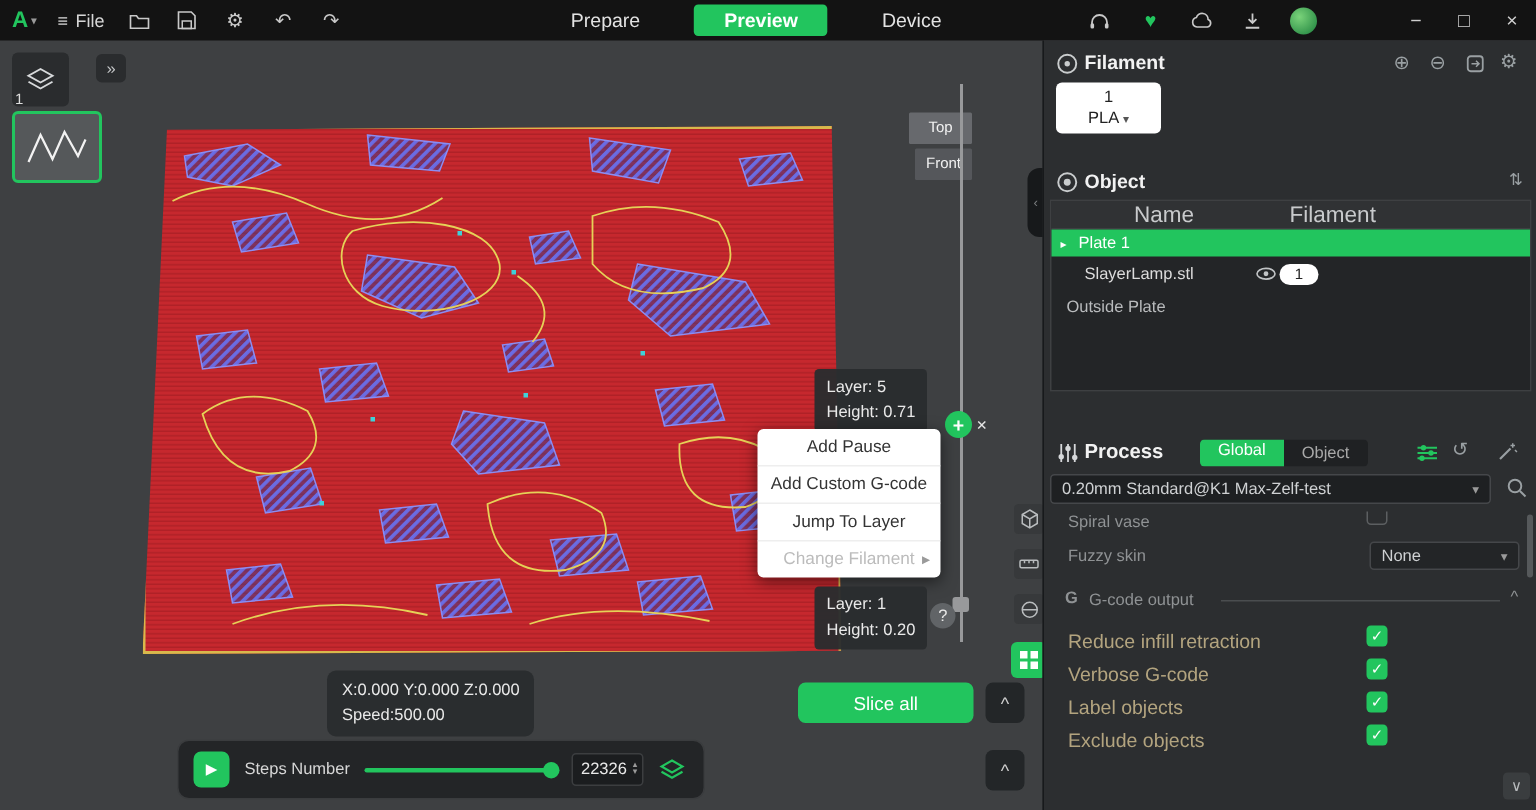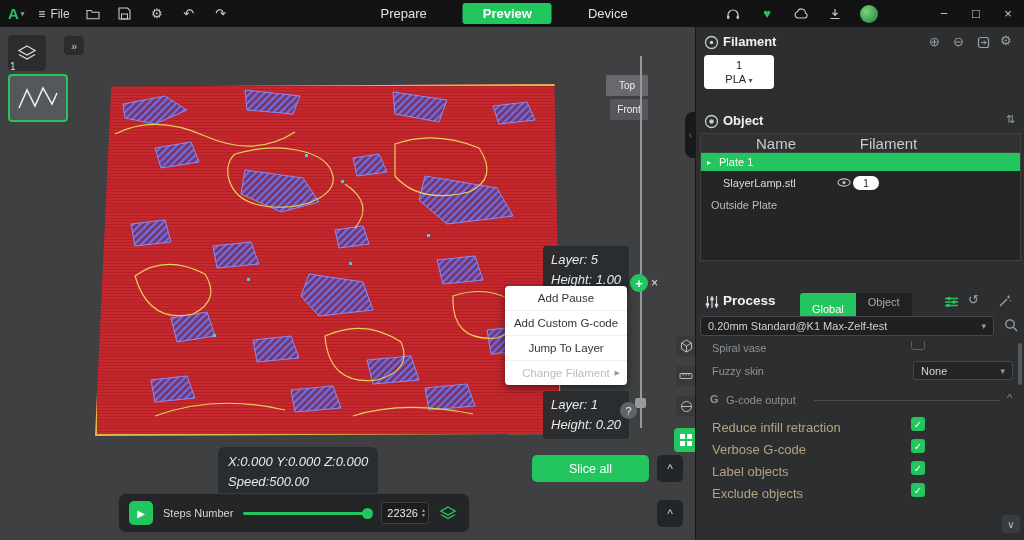--- a/index.html
+++ b/index.html
@@ -19,21 +19,21 @@
   .tb-right{position:absolute;right:8px;top:0;height:27px;display:flex;align-items:center;gap:16px;}
   .heart{color:#22c55e;font-size:13px;}
   .winbtn{color:#cfcfcf;font-size:13px;width:16px;text-align:center;}
   .avatar{width:18px;height:18px;border-radius:50%;background:radial-gradient(circle at 35% 35%,#7ad37a,#1b7f3c);}
   .tb-spacer{width:26px;}
   
   .sqbtn{background:#2a2c2e;border-radius:4px;display:flex;align-items:center;justify-content:center;color:#c6c8ca;}
   .thumb{border:2px solid #22c55e;border-radius:4px;background:#55585a;display:flex;align-items:center;justify-content:center;}
   .cube{background:#67696d;color:#f2f2f2;font-size:10px;display:flex;align-items:center;justify-content:center;border-radius:1px;}
   .cube.front{background:#55575b;}
-  .tipbox{position:absolute;background:rgba(42,45,47,.96);border-radius:3px;color:#e9e9e9;font-size:13px;line-height:1.55;padding:4px 8px;white-space:nowrap;font-style:italic;}
+  .tipbox{position:absolute;background:rgba(42,45,47,.96);border-radius:3px;color:#e9e9e9;font-size:11px;line-height:1.55;padding:4px 8px;white-space:nowrap;}
   .menu{position:absolute;background:#ffffff;border-radius:4px;box-shadow:0 3px 10px rgba(0,0,0,.5);width:122px;overflow:hidden;}
   .menu-item{height:24px;display:flex;align-items:center;justify-content:center;font-size:11.5px;color:#343434;border-bottom:1px solid #eeeeee;position:relative;}
   .menu-item.disabled{color:#bcbcbc;}
   .menu-item:last-child{border-bottom:none;}
   .menu-item .sub{position:absolute;right:7px;font-size:7px;color:#9a9a9a;}
   .handle-plus{position:absolute;width:18px;height:18px;border-radius:50%;background:#22c55e;color:#fff;
                display:flex;align-items:center;justify-content:center;font-size:13px;font-weight:bold;}
   .helpbtn{position:absolute;width:17px;height:17px;border-radius:50%;background:#616467;color:#e8e8e8;
            display:flex;align-items:center;justify-content:center;font-size:11px;}
   .greenbtn{position:absolute;background:#22c55e;border-radius:5px;color:#ffffff;display:flex;align-items:center;justify-content:center;font-size:12.5px;text-align:center;}
@@ -61,21 +61,21 @@
   .obj-table{position:absolute;left:4px;top:106px;width:321px;height:128px;background:#232527;border:1px solid #3e4042;box-sizing:border-box;}
   .obj-head{display:flex;height:18px;background:#303234;border-bottom:1px solid #3e4042;color:#c8cacc;font-size:15px;align-items:center;}
   .obj-head .c1{width:150px;text-align:center;}
   .obj-head .c2{width:75px;text-align:center;}
   .row-plate{height:18px;background:#22c55e;display:flex;align-items:center;color:#ffffff;font-size:11px;gap:8px;padding-left:6px;}
   .row-obj{height:24px;display:flex;align-items:center;color:#dcdcdc;font-size:11px;position:relative;}
   .row-out{height:20px;display:flex;align-items:center;color:#b9bbbd;font-size:11px;padding-left:10px;}
   .pill{position:absolute;left:152px;top:5px;width:26px;height:14px;background:#ffffff;border-radius:7px;color:#222;
         font-size:10px;display:flex;align-items:center;justify-content:center;}
   .scope{position:absolute;left:104px;top:266px;display:flex;border-radius:3px;overflow:hidden;font-size:11px;}
-  .scope .g{background:#22c55e;color:#fff;padding:10px 12px;}
+  .scope .g{background:#22c55e;color:#fff;padding:1px 12px;}
   .scope .o{background:#1f2123;color:#a9a9a9;padding:3px 12px;}
   .dd{position:absolute;background:#1e2022;border:1px solid #45474a;border-radius:3px;color:#cfd1d3;font-size:11px;
       display:flex;align-items:center;justify-content:space-between;padding:0 7px;box-sizing:border-box;}
   .settings{position:absolute;left:0;top:314px;width:329px;height:172px;overflow:hidden;}
   .slabel{position:absolute;color:#8f9294;font-size:11px;}
   .glabel{position:absolute;color:#b3a47f;font-size:13px;}
   .cb{position:absolute;width:14px;height:14px;background:#22c55e;border-radius:3px;display:flex;align-items:center;justify-content:center;color:#fff;font-size:10px;}
   .cb.un{background:transparent;border:1px solid #5c5f61;box-sizing:border-box;}
   .secline{position:absolute;height:1px;background:#4a4d4f;}
   .scrollthumb{position:absolute;left:322px;top:2px;width:4px;height:42px;background:#56595b;border-radius:2px;}
@@ -231,21 +231,21 @@
       </g>
     </svg>
   </div>
 
   <div class="cube abs" style="left:606px;top:75px;width:42px;height:21px;">Top</div>
   <div class="cube front abs" style="left:610px;top:99px;width:38px;height:21px;">Front</div>
 
   <div class="abs" style="left:640px;top:56px;width:2px;height:372px;background:#98999b;"></div>
   <div class="tipbox" style="left:543px;top:246px;">
     <div>Layer: 5</div>
-    <div>Height: 1.00</div>
+    <div>Height: 0.71</div>
   </div>
   <div class="handle-plus" style="left:630px;top:274px;">
     <span>+</span>
   </div>
   <div class="abs" style="left:651px;top:276px;color:#e6e6e6;font-size:12px;">×</div>
 
   <div class="menu" style="left:505px;top:286px;">
     <div class="menu-item">Add Pause</div>
     <div class="menu-item">Add Custom G-code</div>
     <div class="menu-item">Jump To Layer</div>

